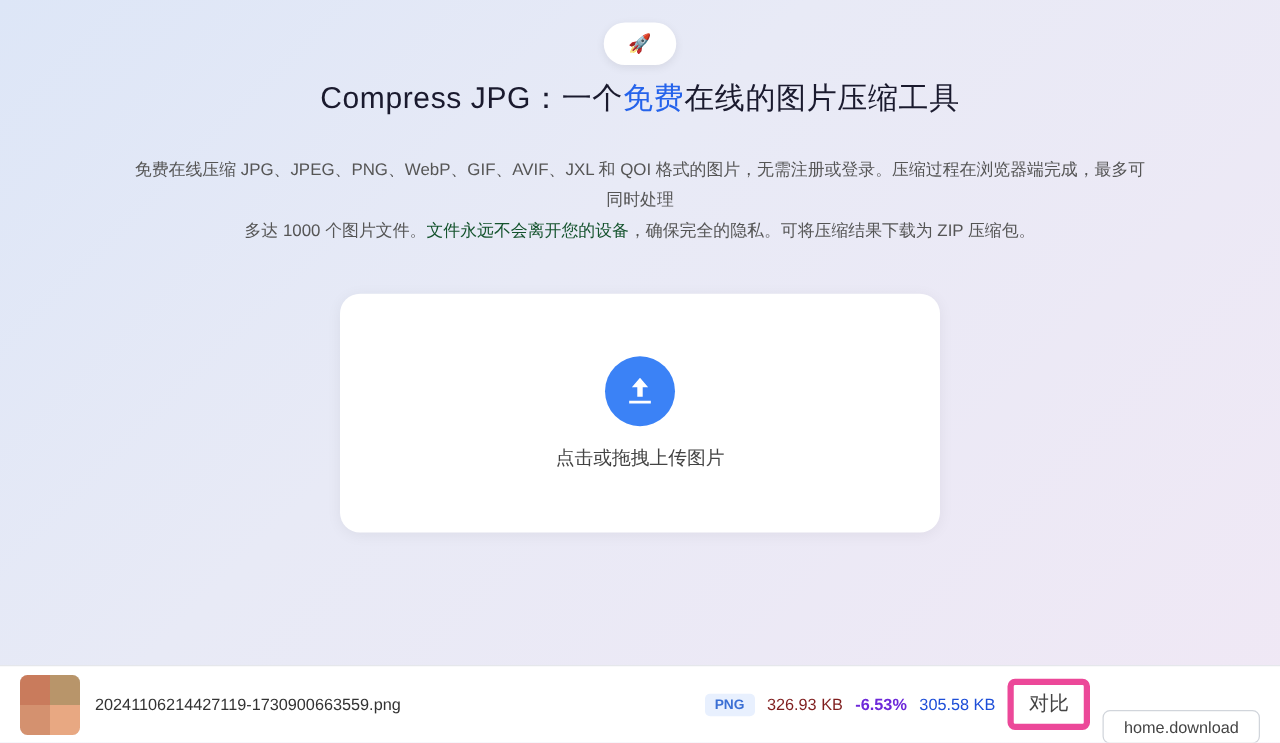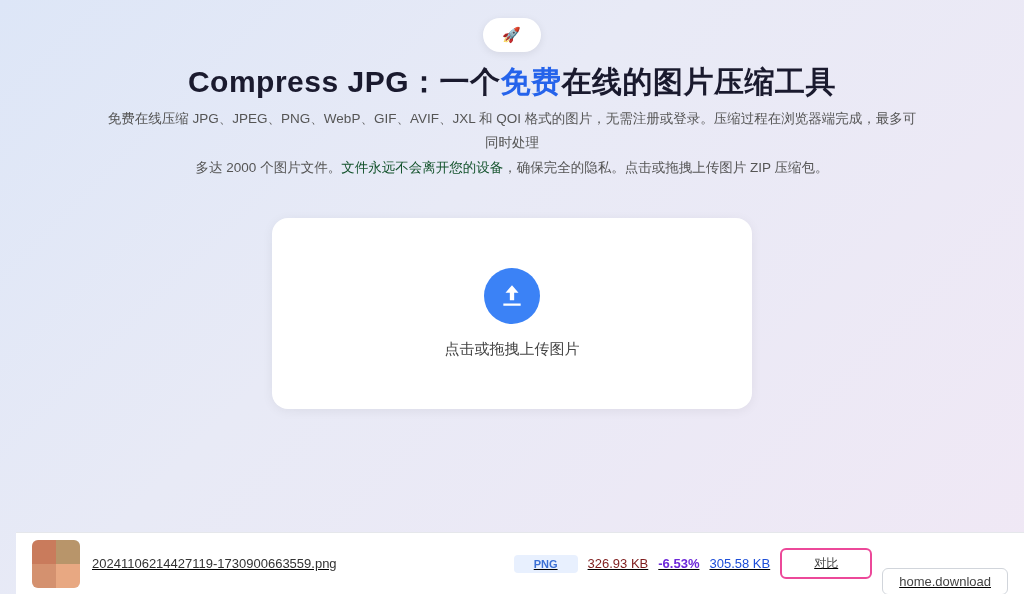--- a/index.html
+++ b/index.html
@@ -33,24 +33,24 @@
       font-size: 15px;
     }
 
     
     .main-content {
       text-align: center;
       padding: 0 60px;
     }
 
     .page-title {
-      font-size: 30px;
-      font-weight: 700;
+      font-size: 24px;
+      font-weight: 400;
       color: #1a1a2e;
-      margin-bottom: 4px;
+      margin-bottom: 30px;
       letter-spacing: 0.5px;
     }
     .page-title .highlight {
       color: #2563eb;
     }
 
     .description {
       font-size: 13.5px;
       color: #555;
       line-height: 1.8;
@@ -96,30 +96,29 @@
     .upload-label {
       font-size: 15px;
       color: #444;
       font-weight: 400;
     }
 
     
     .file-bar {
       position: absolute;
       bottom: 0;
-      left: 16px;
+      left: 0;
       right: 0;
       height: 62px;
       background: white;
       border-top: 1px solid #e5e7eb;
       display: flex;
       align-items: center;
       padding: 0 16px;
       gap: 12px;
-      text-decoration: underline;
     }
 
     .file-thumb {
       width: 48px;
       height: 48px;
       border-radius: 6px;
       overflow: hidden;
       flex-shrink: 0;
       background: #f0f0f0;
       display: flex;
@@ -153,21 +152,21 @@
       align-items: center;
       gap: 10px;
       flex-shrink: 0;
     }
 
     .badge-png {
       background: #e8f0fe;
       color: #3b6fd4;
       font-size: 11px;
       font-weight: 600;
-      padding: 3px 20px;
+      padding: 3px 8px;
       border-radius: 4px;
     }
 
     .file-size-original {
       font-size: 13px;
       color: #7f1d1d;
     }
 
     .file-reduction {
       font-size: 13px;
@@ -176,24 +175,24 @@
       text-align: center;
     }
 
     .file-size-compressed {
       font-size: 13px;
       color: #1d4ed8;
     }
 
     .compare-btn {
       background: white;
-      border: 2px solid #ec4899;
+      border: 5px solid #ec4899;
       border-radius: 6px;
-      padding: 5px 32px;
-      font-size: 12px;
+      padding: 5px 12px;
+      font-size: 16px;
       color: #444;
       cursor: pointer;
     }
 
     .download-btn {
       background: white;
       border: 1px solid #d1d5db;
       border-radius: 6px;
       padding: 5px 16px;
       font-size: 13px;
@@ -212,21 +211,21 @@
   </div>
 </div>
 
 <div class="main-content">
   <h1 class="page-title">
     <span>Compress JPG：一个</span><span class="highlight">免费</span><span>在线的图片压缩工具</span>
   </h1>
 
   <p class="description">
     <span>免费在线压缩 JPG、JPEG、PNG、WebP、GIF、AVIF、JXL 和 QOI 格式的图片，无需注册或登录。压缩过程在浏览器端完成，最多可同时处理</span><br>
-    <span>多达 2000 个图片文件。</span><a class="link-text" href="#">文件永远不会离开您的设备</a><span>，确保完全的隐私。点击或拖拽上传图片 ZIP 压缩包。</span>
+    <span>多达 1000 个图片文件。</span><a class="link-text" href="#">文件永远不会离开您的设备</a><span>，确保完全的隐私。可将压缩结果下载为 ZIP 压缩包。</span>
   </p>
 
   <div class="upload-area">
     <div class="upload-icon-circle">
       <svg viewBox="0 0 24 24" xmlns="http://www.w3.org/2000/svg">
         <path d="M12 2L6 9h4v7h4V9h4L12 2zM4 19h16v2H4v-2z"></path>
       </svg>
     </div>
     <span class="upload-label">点击或拖拽上传图片</span>
   </div>

